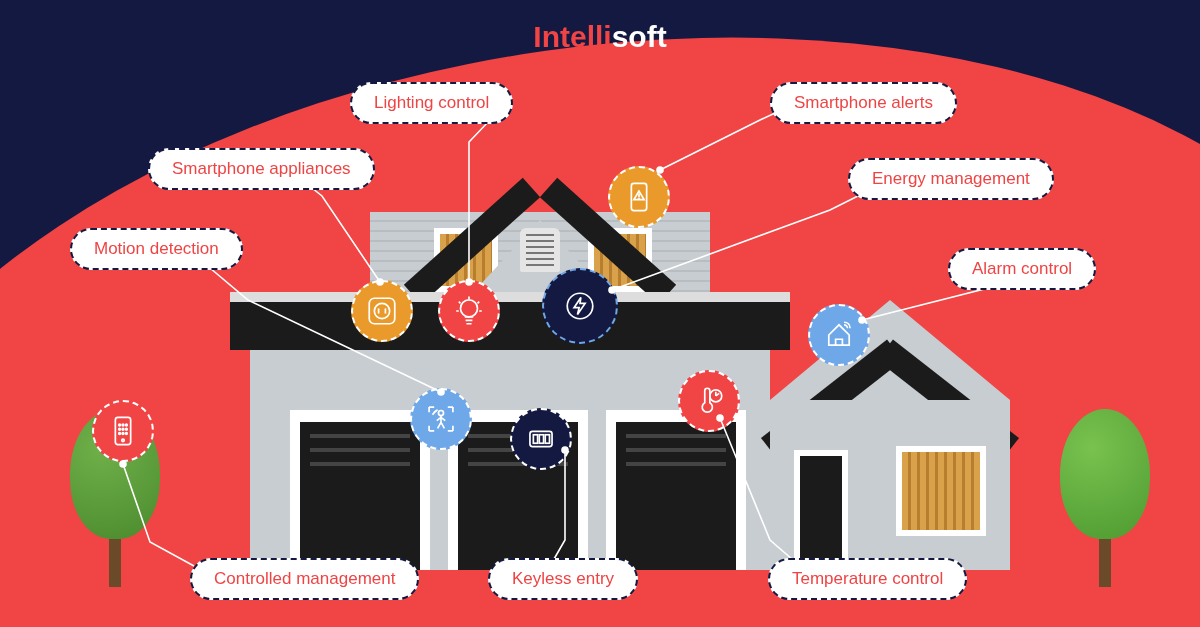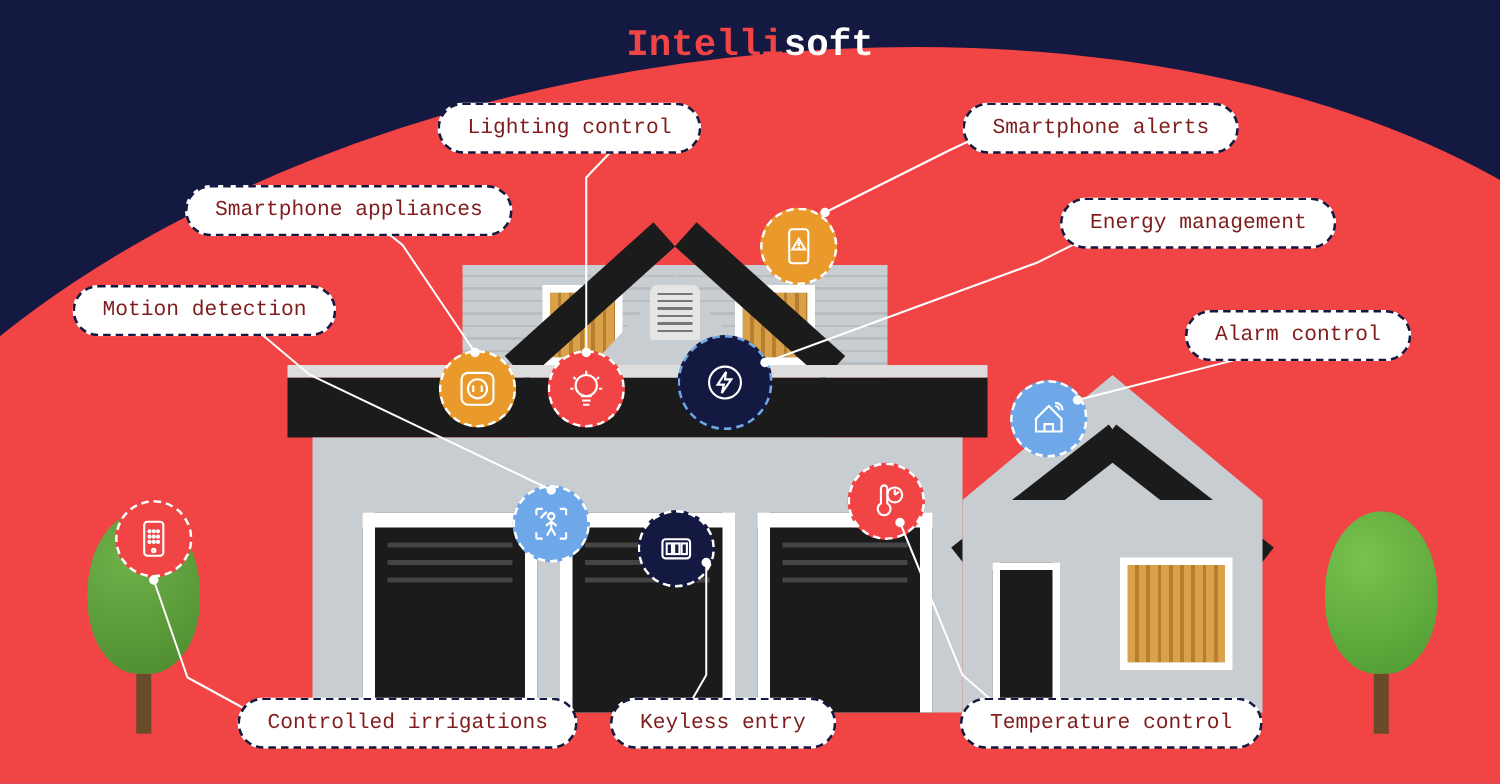--- a/index.html
+++ b/index.html
@@ -6,21 +6,20 @@
   body {
     width: 1200px;
     height: 627px;
     overflow: hidden;
     font-family: -apple-system, BlinkMacSystemFont, "Segoe UI", Arial, sans-serif;
     position: relative;
   }
   .stage {
     width: 1200px; height: 627px; position: relative;
     background: #141941;
-    font-family: Liberation Mono, monospace;
   }
   .red-blob {
     position: absolute;
     right: -200px; bottom: -200px;
     width: 1600px; height: 780px;
     background: #f14444;
     border-radius: 50% 50% 0 0 / 60% 60% 0 0;
     transform: rotate(-8deg);
     z-index: 1;
   }
@@ -69,21 +68,21 @@
   .tree{position:absolute;bottom:40px;z-index:2;}
   .tree .trunk{width:12px;height:48px;background:#6b4a2a;margin:0 auto;}
   .tree .crown{width:90px;height:130px;border-radius:55% 55% 50% 50%;background:radial-gradient(circle at 35% 30%,#6fb04a,#4a8a2d);position:relative;}
   .tree.left{left:70px;}
   .tree.right{right:50px;}
   .tree.right .crown{background:radial-gradient(circle at 35% 30%,#79c24f,#4d9a30);}
   
   .label{
     position:absolute;z-index:30;
     background:#fff;border:2px dashed #141941;border-radius:999px;
-    padding:9px 22px;font-size:17px;font-weight:500;color:#7f1d1d;
+    padding:9px 22px;font-size:17px;font-weight:500;color:#ef4444;
     white-space:nowrap;
   }
   
   svg.connectors{position:absolute;inset:0;z-index:25;pointer-events:none;}
   
   .icon{
     position:absolute;z-index:15;width:62px;height:62px;border-radius:50%;
     border:2px dashed #fff;display:flex;align-items:center;justify-content:center;
   }
   .icon svg{width:34px;height:34px;stroke:#fff;fill:none;stroke-width:2;}
@@ -232,20 +231,20 @@
         <circle cx="660" cy="170" r="3"></circle>
       <path d="M612 290 L830 210 L870 190" fill="none"></path>
         <circle cx="612" cy="290" r="3"></circle>
       <path d="M862 320 L1000 285 L1010 270" fill="none"></path>
         <circle cx="862" cy="320" r="3"></circle>
     </g>
   </svg>
 
   <div class="label" style="left:350px;top:82px">Lighting control</div>
   <div class="label" style="left:148px;top:148px">Smartphone appliances</div>
-  <div class="label" style="left:58px; top:228px">Motion detection</div>
-  <div class="label" style="left:190px;top:558px">Controlled irrigations</div>
+  <div class="label" style="left:70px; top:228px">Motion detection</div>
+  <div class="label" style="left:190px;top:558px">Controlled management</div>
   <div class="label" style="left:768px;top:558px">Temperature control</div>
   <div class="label" style="left:488px;top:558px">Keyless entry</div>
   <div class="label" style="left:848px;top:158px">Energy management</div>
   <div class="label" style="left:770px;top:82px">Smartphone alerts</div>
   <div class="label" style="left:948px;top:248px">Alarm control</div>
 </div>
 
 </body></html>

